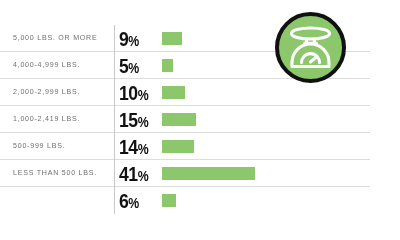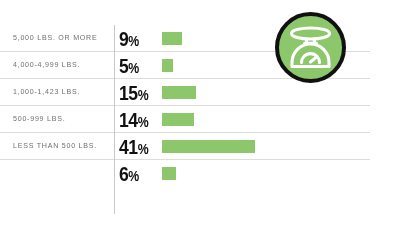--- a/index.html
+++ b/index.html
@@ -116,23 +116,29 @@
       <div class="row-rule"></div>
     </div>
 
     <div class="row">
       <span class="row-label">4,000-4,999 LBS.</span>
       <span class="row-pct"><span>5</span><span class="sym">%</span></span>
       <div class="row-bar" style="width: 11.35px; background: rgb(140, 199, 107);"></div>
       <div class="row-rule"></div>
     </div>
 
+    <div class="row">
+      <span class="row-label">2,000-2,999 LBS.</span>
+      <span class="row-pct"><span>10</span><span class="sym">%</span></span>
+      <div class="row-bar" style="width: 22.7px; background: rgb(140, 199, 107);"></div>
+      <div class="row-rule"></div>
+    </div>
 
     <div class="row">
-      <span class="row-label">1,000-1,423 LBS.</span>
+      <span class="row-label">1,000-2,419 LBS.</span>
       <span class="row-pct"><span>15</span><span class="sym">%</span></span>
       <div class="row-bar" style="width: 34.05px; background: rgb(140, 199, 107);"></div>
       <div class="row-rule"></div>
     </div>
 
     <div class="row">
       <span class="row-label">500-999 LBS.</span>
       <span class="row-pct"><span>14</span><span class="sym">%</span></span>
       <div class="row-bar" style="width: 31.78px; background: rgb(140, 199, 107);"></div>
       <div class="row-rule"></div>

